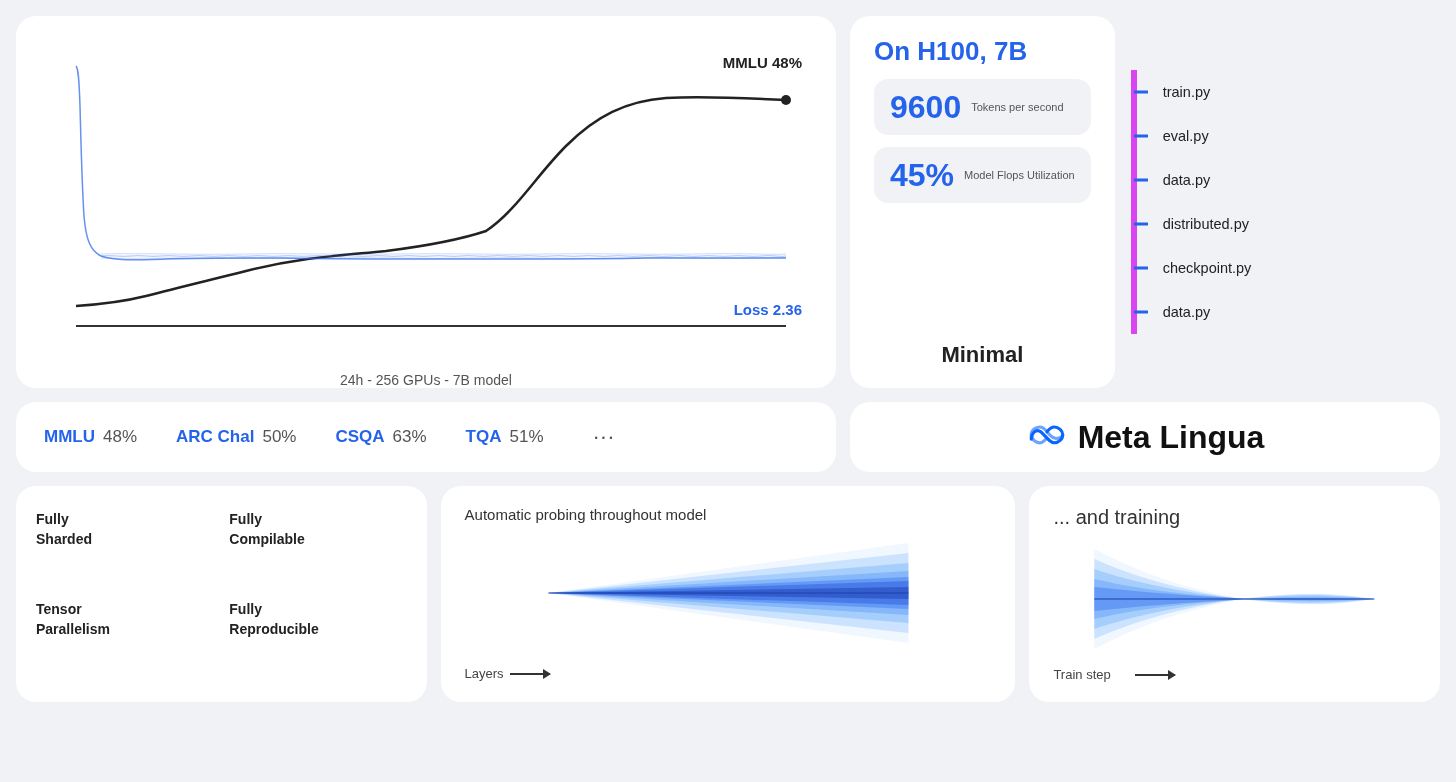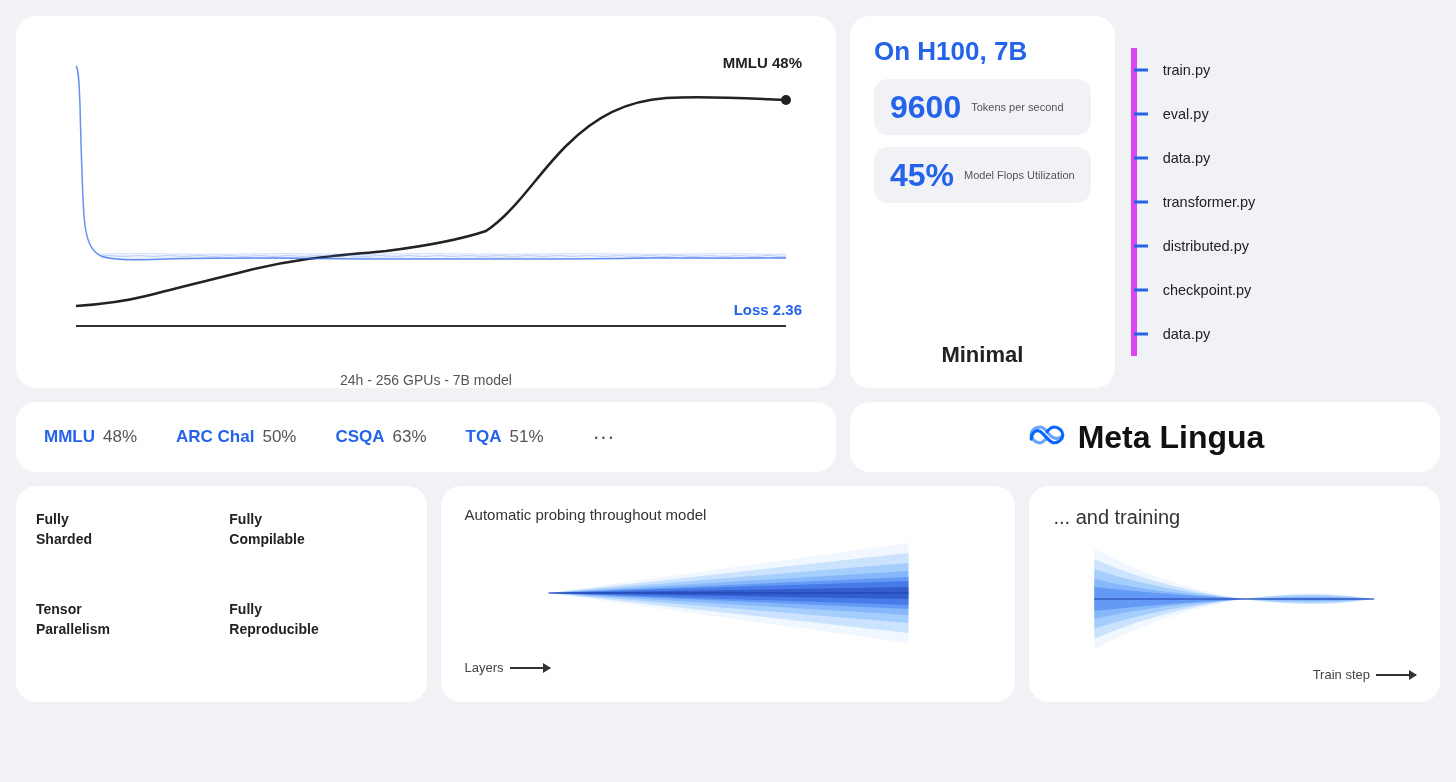--- a/index.html
+++ b/index.html
@@ -256,21 +256,21 @@
     }
 
     .probing-chart {
       width: 100%;
       height: 120px;
     }
 
     .probing-xlabel {
       font-size: 13px;
       color: #444;
-      margin-top: 3px;
+      margin-top: 9px;
       display: flex;
       align-items: center;
       gap: 6px;
     }
 
     .arrow-right {
       display: inline-block;
       width: 40px;
       height: 2px;
       background: #333;
@@ -303,22 +303,21 @@
       width: 100%;
       height: 120px;
     }
 
     .training-xlabel {
       font-size: 13px;
       color: #444;
       margin-top: 4px;
       display: flex;
       align-items: center;
-      gap: 6px;
-      justify-content: flex-end;
+      gap: 24px;
     }
   </style>
 </head>
 <body>
 
 <div class="main-grid">
 
   <div class="card chart-card">
     <div class="chart-area">
       <svg width="100%" height="300" viewBox="0 0 760 300">
@@ -361,23 +360,20 @@
       <div class="file-tree-item">
           <span>train.py</span>
         </div>
       <div class="file-tree-item">
           <span>eval.py</span>
         </div>
       <div class="file-tree-item">
           <span>data.py</span>
         </div>
       <div class="file-tree-item">
-          <span>transformer.py</span>
-        </div>
-      <div class="file-tree-item">
           <span>distributed.py</span>
         </div>
       <div class="file-tree-item">
           <span>checkpoint.py</span>
         </div>
       <div class="file-tree-item">
           <span>data.py</span>
         </div>
     </div>
   </div>

